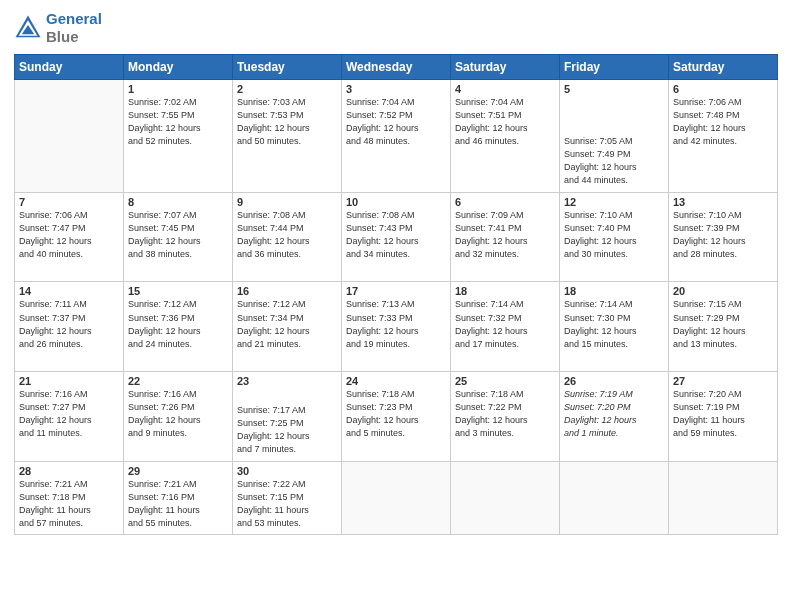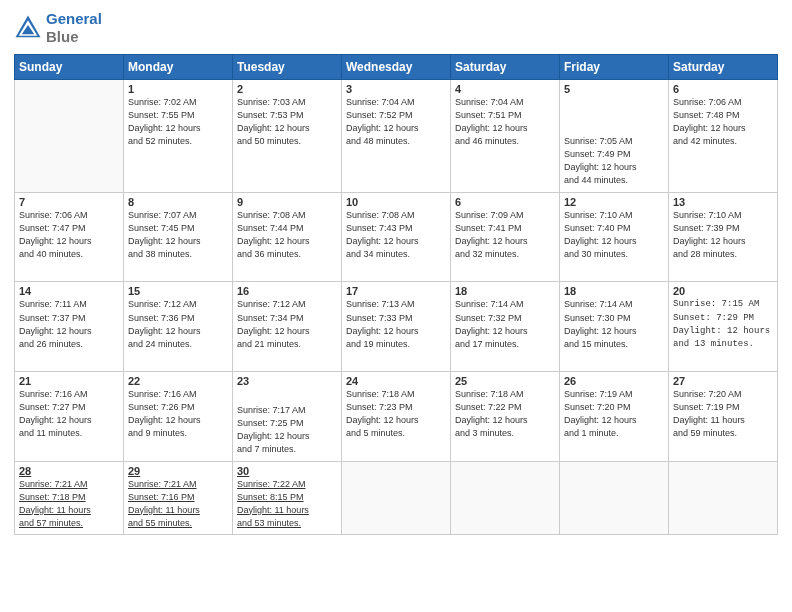--- a/index.html
+++ b/index.html
@@ -68,21 +68,20 @@
       color: #333;
       width: 14.28%;
       height: 88px;
       background: #fff;
     }
     .calendar td.empty {
       background: #f9f9f9;
     }
     .calendar tr:last-child td {
       height: 72px;
-      text-decoration: underline;
     }
     .day-num {
       font-weight: bold;
       font-size: 11px;
       display: block;
       margin-bottom: 1px;
     }
     .day-info {
       line-height: 1.45;
       font-size: 9px;
@@ -260,21 +259,21 @@
           </td>
           <td>
             <span class="day-num">18</span>
             <div class="day-info" style="white-space: pre-line;">Sunrise: 7:14 AM
 Sunset: 7:30 PM
 Daylight: 12 hours
 and 15 minutes.</div>
           </td>
           <td>
             <span class="day-num">20</span>
-            <div class="day-info" style="white-space: pre-line; font-family: Liberation Mono, monospace;">Sunrise: 7:15 AM
+            <div class="day-info" style="white-space: pre-line;">Sunrise: 7:15 AM
 Sunset: 7:29 PM
 Daylight: 12 hours
 and 13 minutes.</div>
           </td>
         </tr>
         <tr>
           <td>
             <span class="day-num">21</span>
             <div class="day-info" style="white-space: pre-line;">Sunrise: 7:16 AM
 Sunset: 7:27 PM
@@ -304,21 +303,21 @@
           </td>
           <td>
             <span class="day-num">25</span>
             <div class="day-info" style="white-space: pre-line;">Sunrise: 7:18 AM
 Sunset: 7:22 PM
 Daylight: 12 hours
 and 3 minutes.</div>
           </td>
           <td>
             <span class="day-num">26</span>
-            <div class="day-info" style="white-space: pre-line;">Sunrise: 7:19 AM
+            <div class="day-info" style="white-space: pre-line; font-style: italic;">Sunrise: 7:19 AM
 Sunset: 7:20 PM
 Daylight: 12 hours
 and 1 minute.</div>
           </td>
           <td>
             <span class="day-num">27</span>
             <div class="day-info" style="white-space: pre-line;">Sunrise: 7:20 AM
 Sunset: 7:19 PM
 Daylight: 11 hours
 and 59 minutes.</div>
@@ -335,21 +334,21 @@
           <td>
             <span class="day-num">29</span>
             <div class="day-info" style="white-space: pre-line;">Sunrise: 7:21 AM
 Sunset: 7:16 PM
 Daylight: 11 hours
 and 55 minutes.</div>
           </td>
           <td>
             <span class="day-num">30</span>
             <div class="day-info" style="white-space: pre-line;">Sunrise: 7:22 AM
-Sunset: 8:15 PM
+Sunset: 7:15 PM
 Daylight: 11 hours
 and 53 minutes.</div>
           </td>
           <td class="empty"></td>
           <td class="empty"></td>
           <td class="empty"></td>
           <td class="empty"></td>
         </tr>
       </tbody>
   </table>

